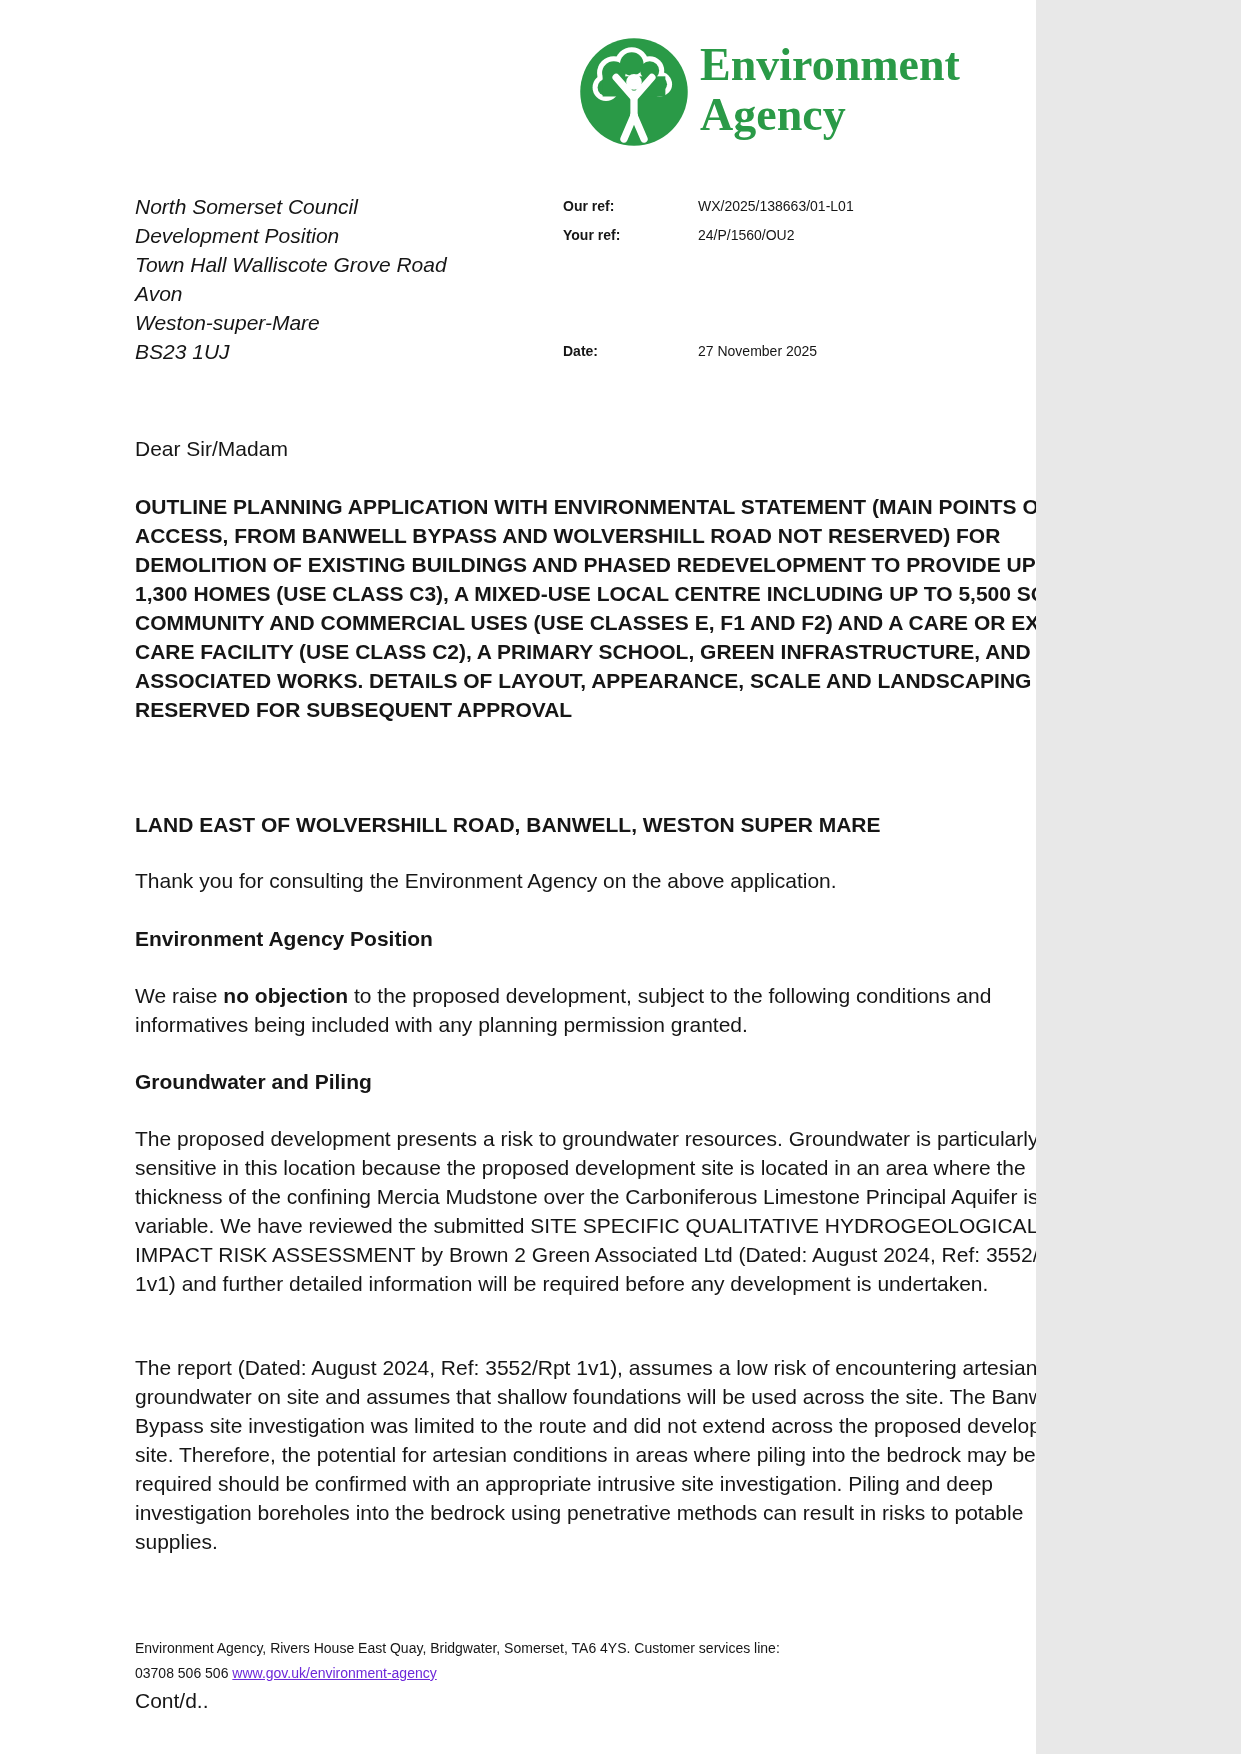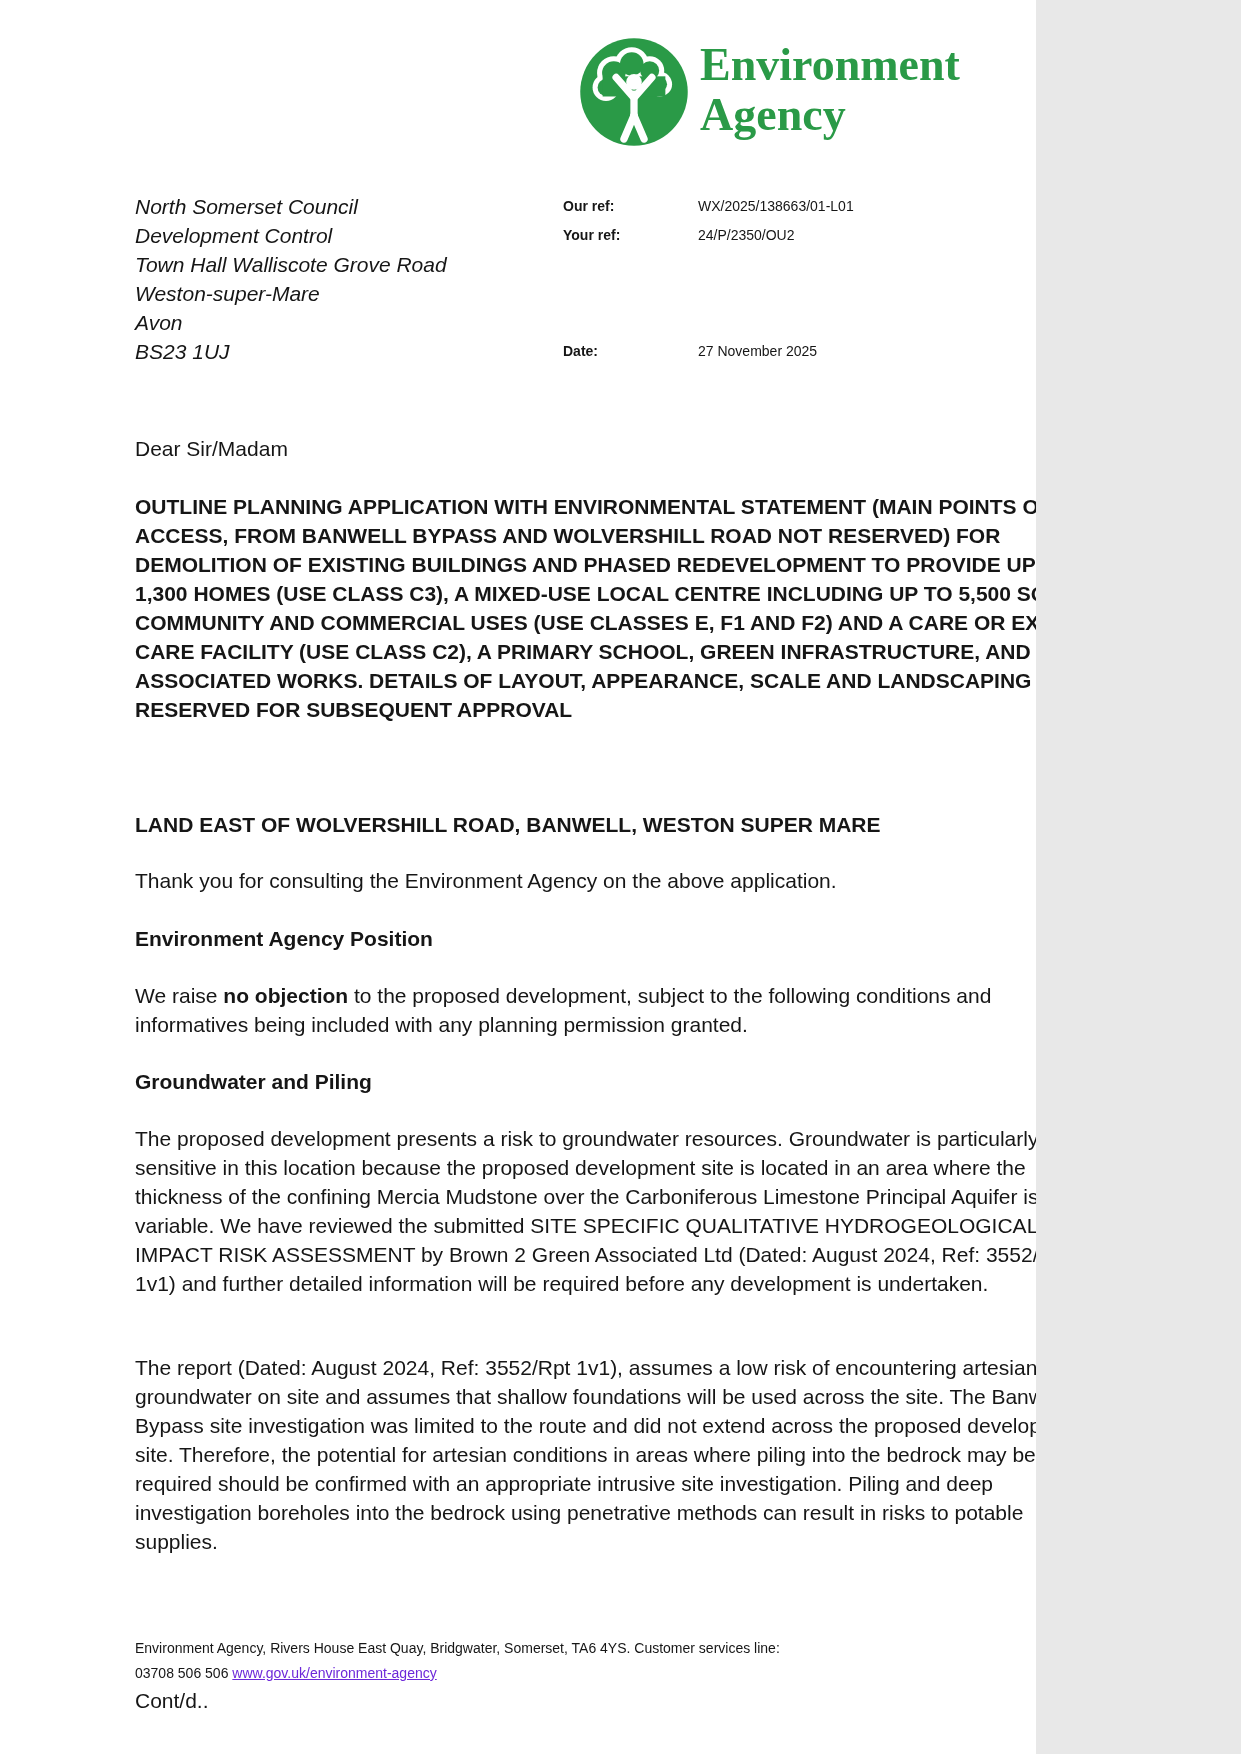--- a/index.html
+++ b/index.html
@@ -84,32 +84,32 @@
     <circle cx="50" cy="41" r="7" fill="#ffffff"></circle>
   </svg>
 
   <div class="wordmark">
     <div>Environment</div>
     <div>Agency</div>
   </div>
 
   <div class="abs recipient">
     <div>North Somerset Council</div>
-    <div>Development Control</div>
+    <div>Development Position</div>
     <div>Town Hall Walliscote Grove Road</div>
+    <div>Avon</div>
     <div>Weston-super-Mare</div>
-    <div>Avon</div>
     <div>BS23 1UJ</div>
   </div>
 
   <div class="abs ref-row" style="top:192px">
     <span class="ref-label">Our ref:</span><span>WX/2025/138663/01-L01</span>
   </div>
   <div class="abs ref-row" style="top:221px">
-    <span class="ref-label">Your ref:</span><span>24/P/2350/OU2</span>
+    <span class="ref-label">Your ref:</span><span>24/P/1560/OU2</span>
   </div>
   <div class="abs ref-row" style="top:337px">
     <span class="ref-label">Date:</span><span>27 November 2025</span>
   </div>
 
   <div class="abs blk" style="top:434px">Dear Sir/Madam</div>
 
   <div class="abs blk bold" style="top:492px">OUTLINE PLANNING APPLICATION WITH ENVIRONMENTAL STATEMENT (MAIN POINTS OF ACCESS, FROM BANWELL BYPASS AND WOLVERSHILL ROAD NOT RESERVED) FOR DEMOLITION OF EXISTING BUILDINGS AND PHASED REDEVELOPMENT TO PROVIDE UP TO 1,300 HOMES (USE CLASS C3), A MIXED-USE LOCAL CENTRE INCLUDING UP TO 5,500 SQM OF COMMUNITY AND COMMERCIAL USES (USE CLASSES E, F1 AND F2) AND A CARE OR EXTRA CARE FACILITY (USE CLASS C2), A PRIMARY SCHOOL, GREEN INFRASTRUCTURE, AND ASSOCIATED WORKS. DETAILS OF LAYOUT, APPEARANCE, SCALE AND LANDSCAPING RESERVED FOR SUBSEQUENT APPROVAL</div>
 
   <div class="abs blk bold" style="top:810px">LAND EAST OF WOLVERSHILL ROAD, BANWELL, WESTON SUPER MARE</div>

